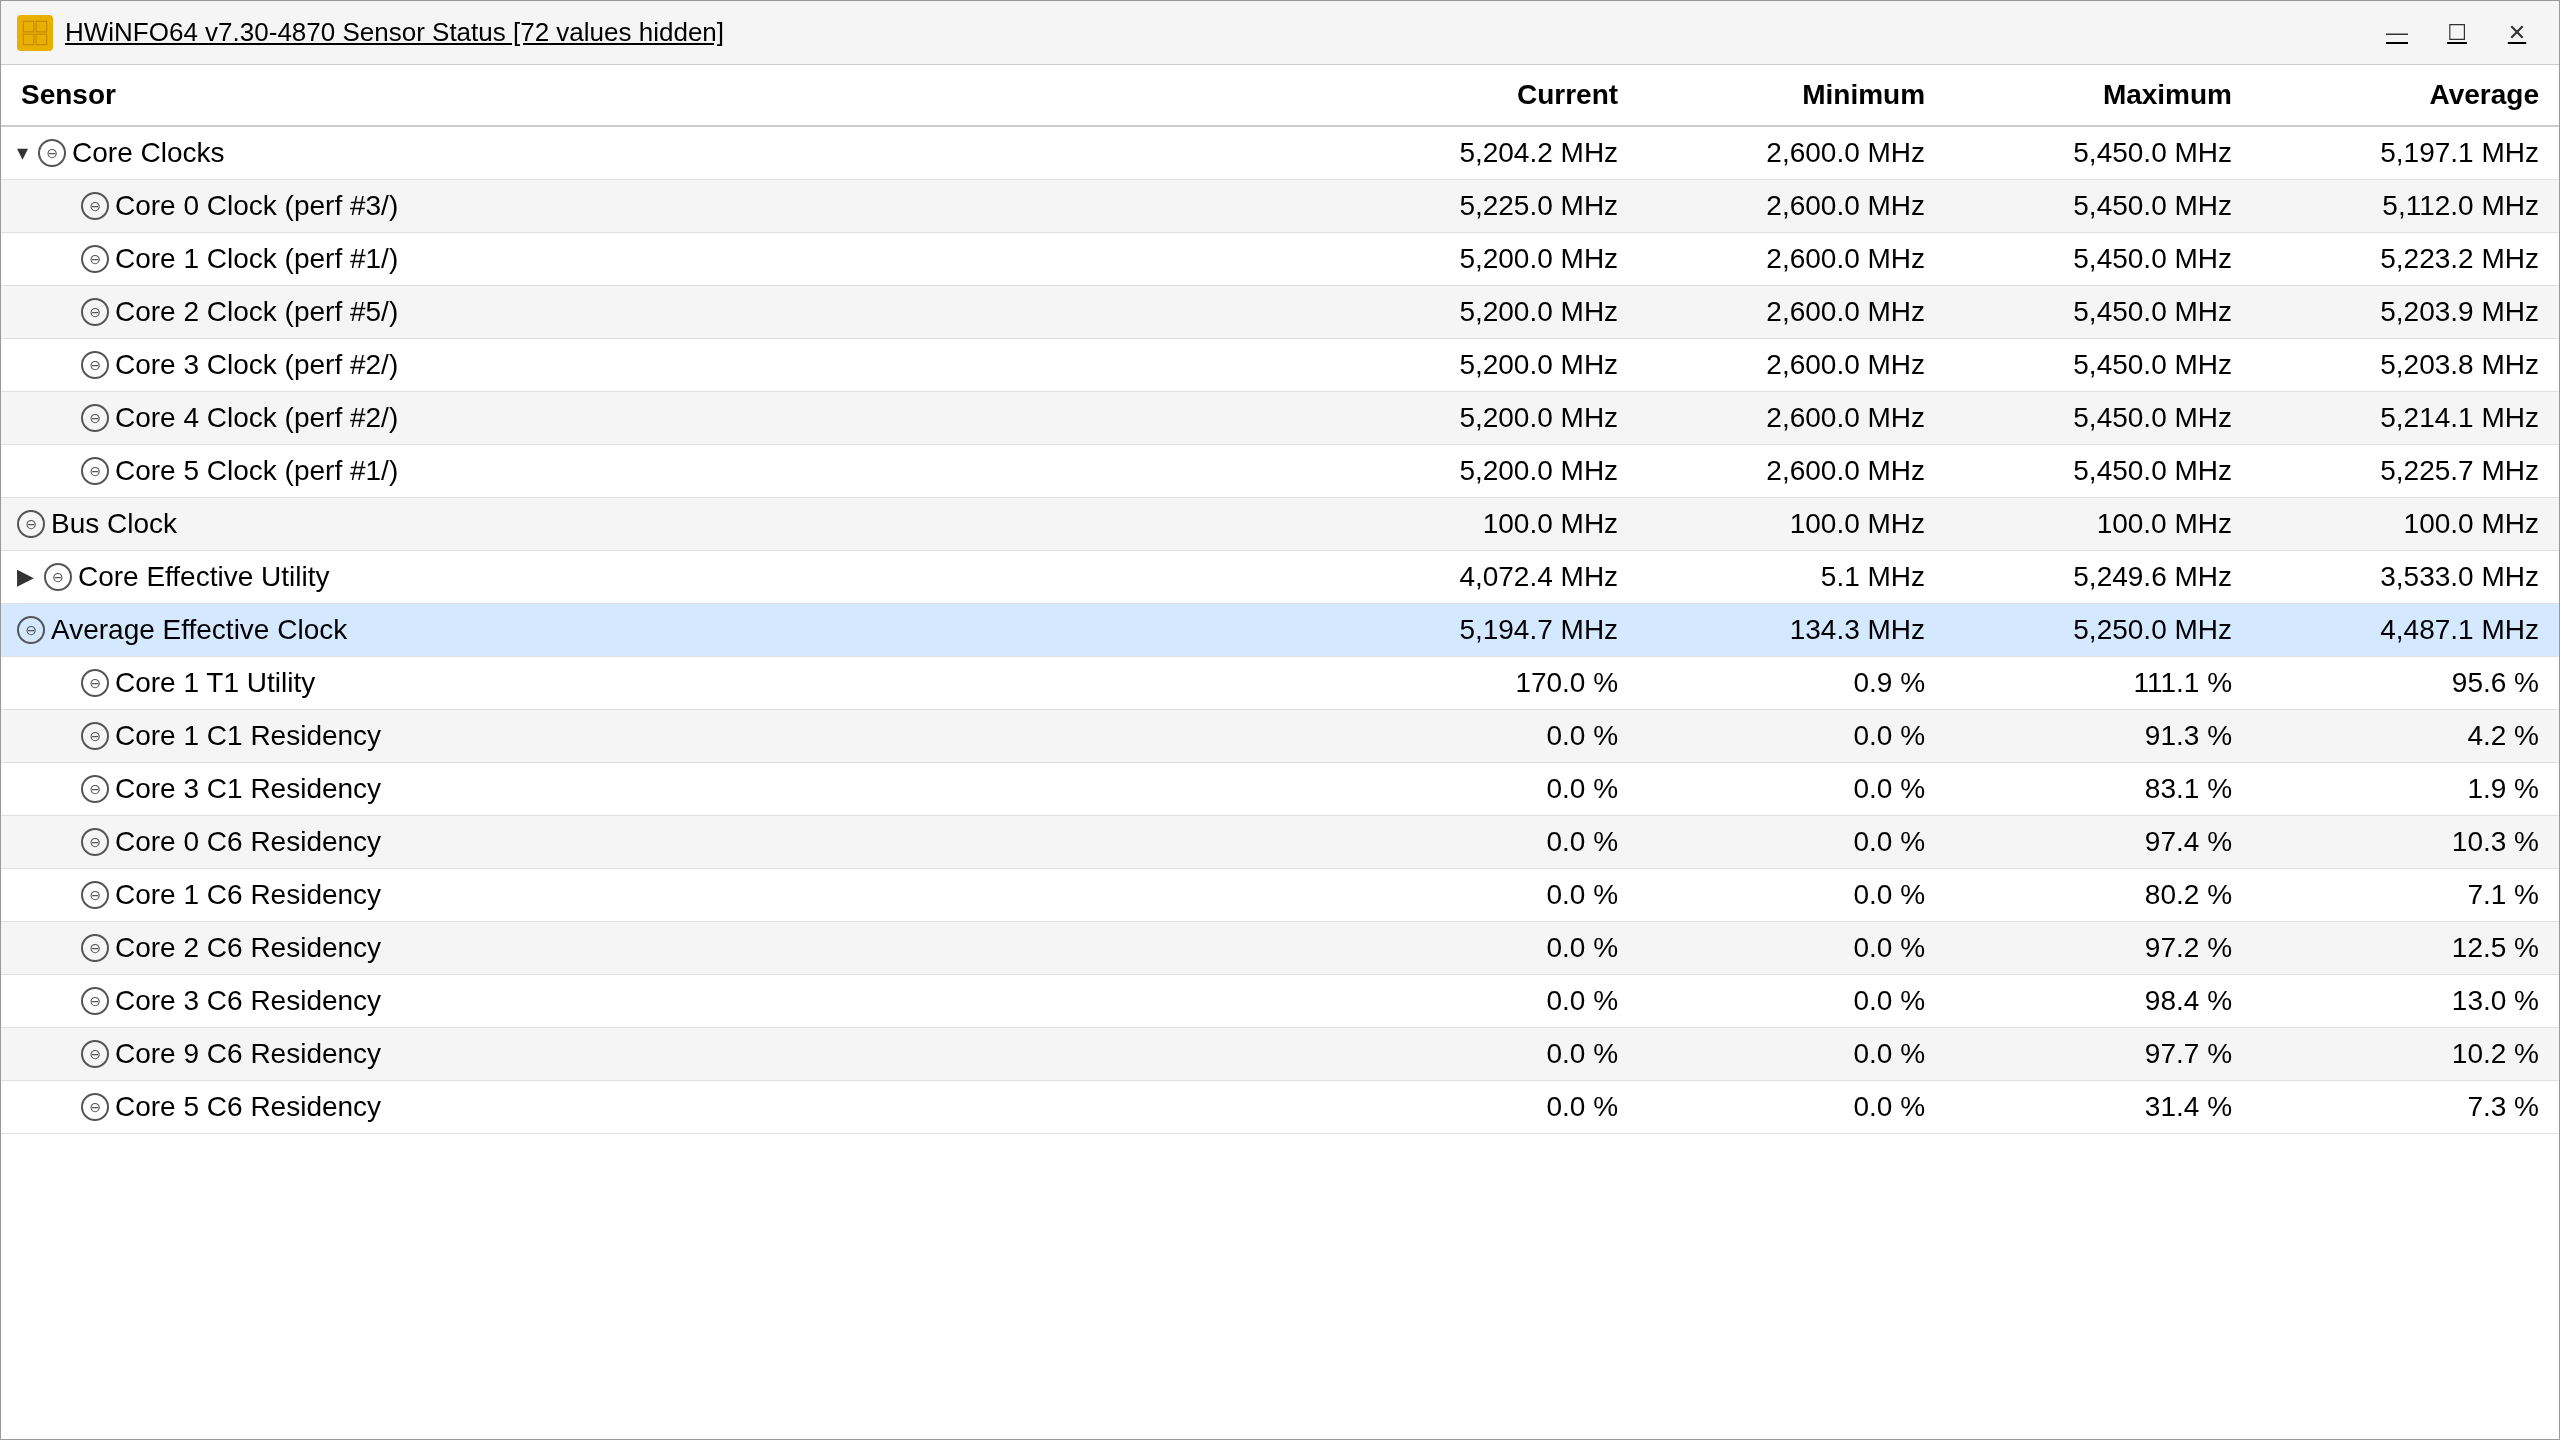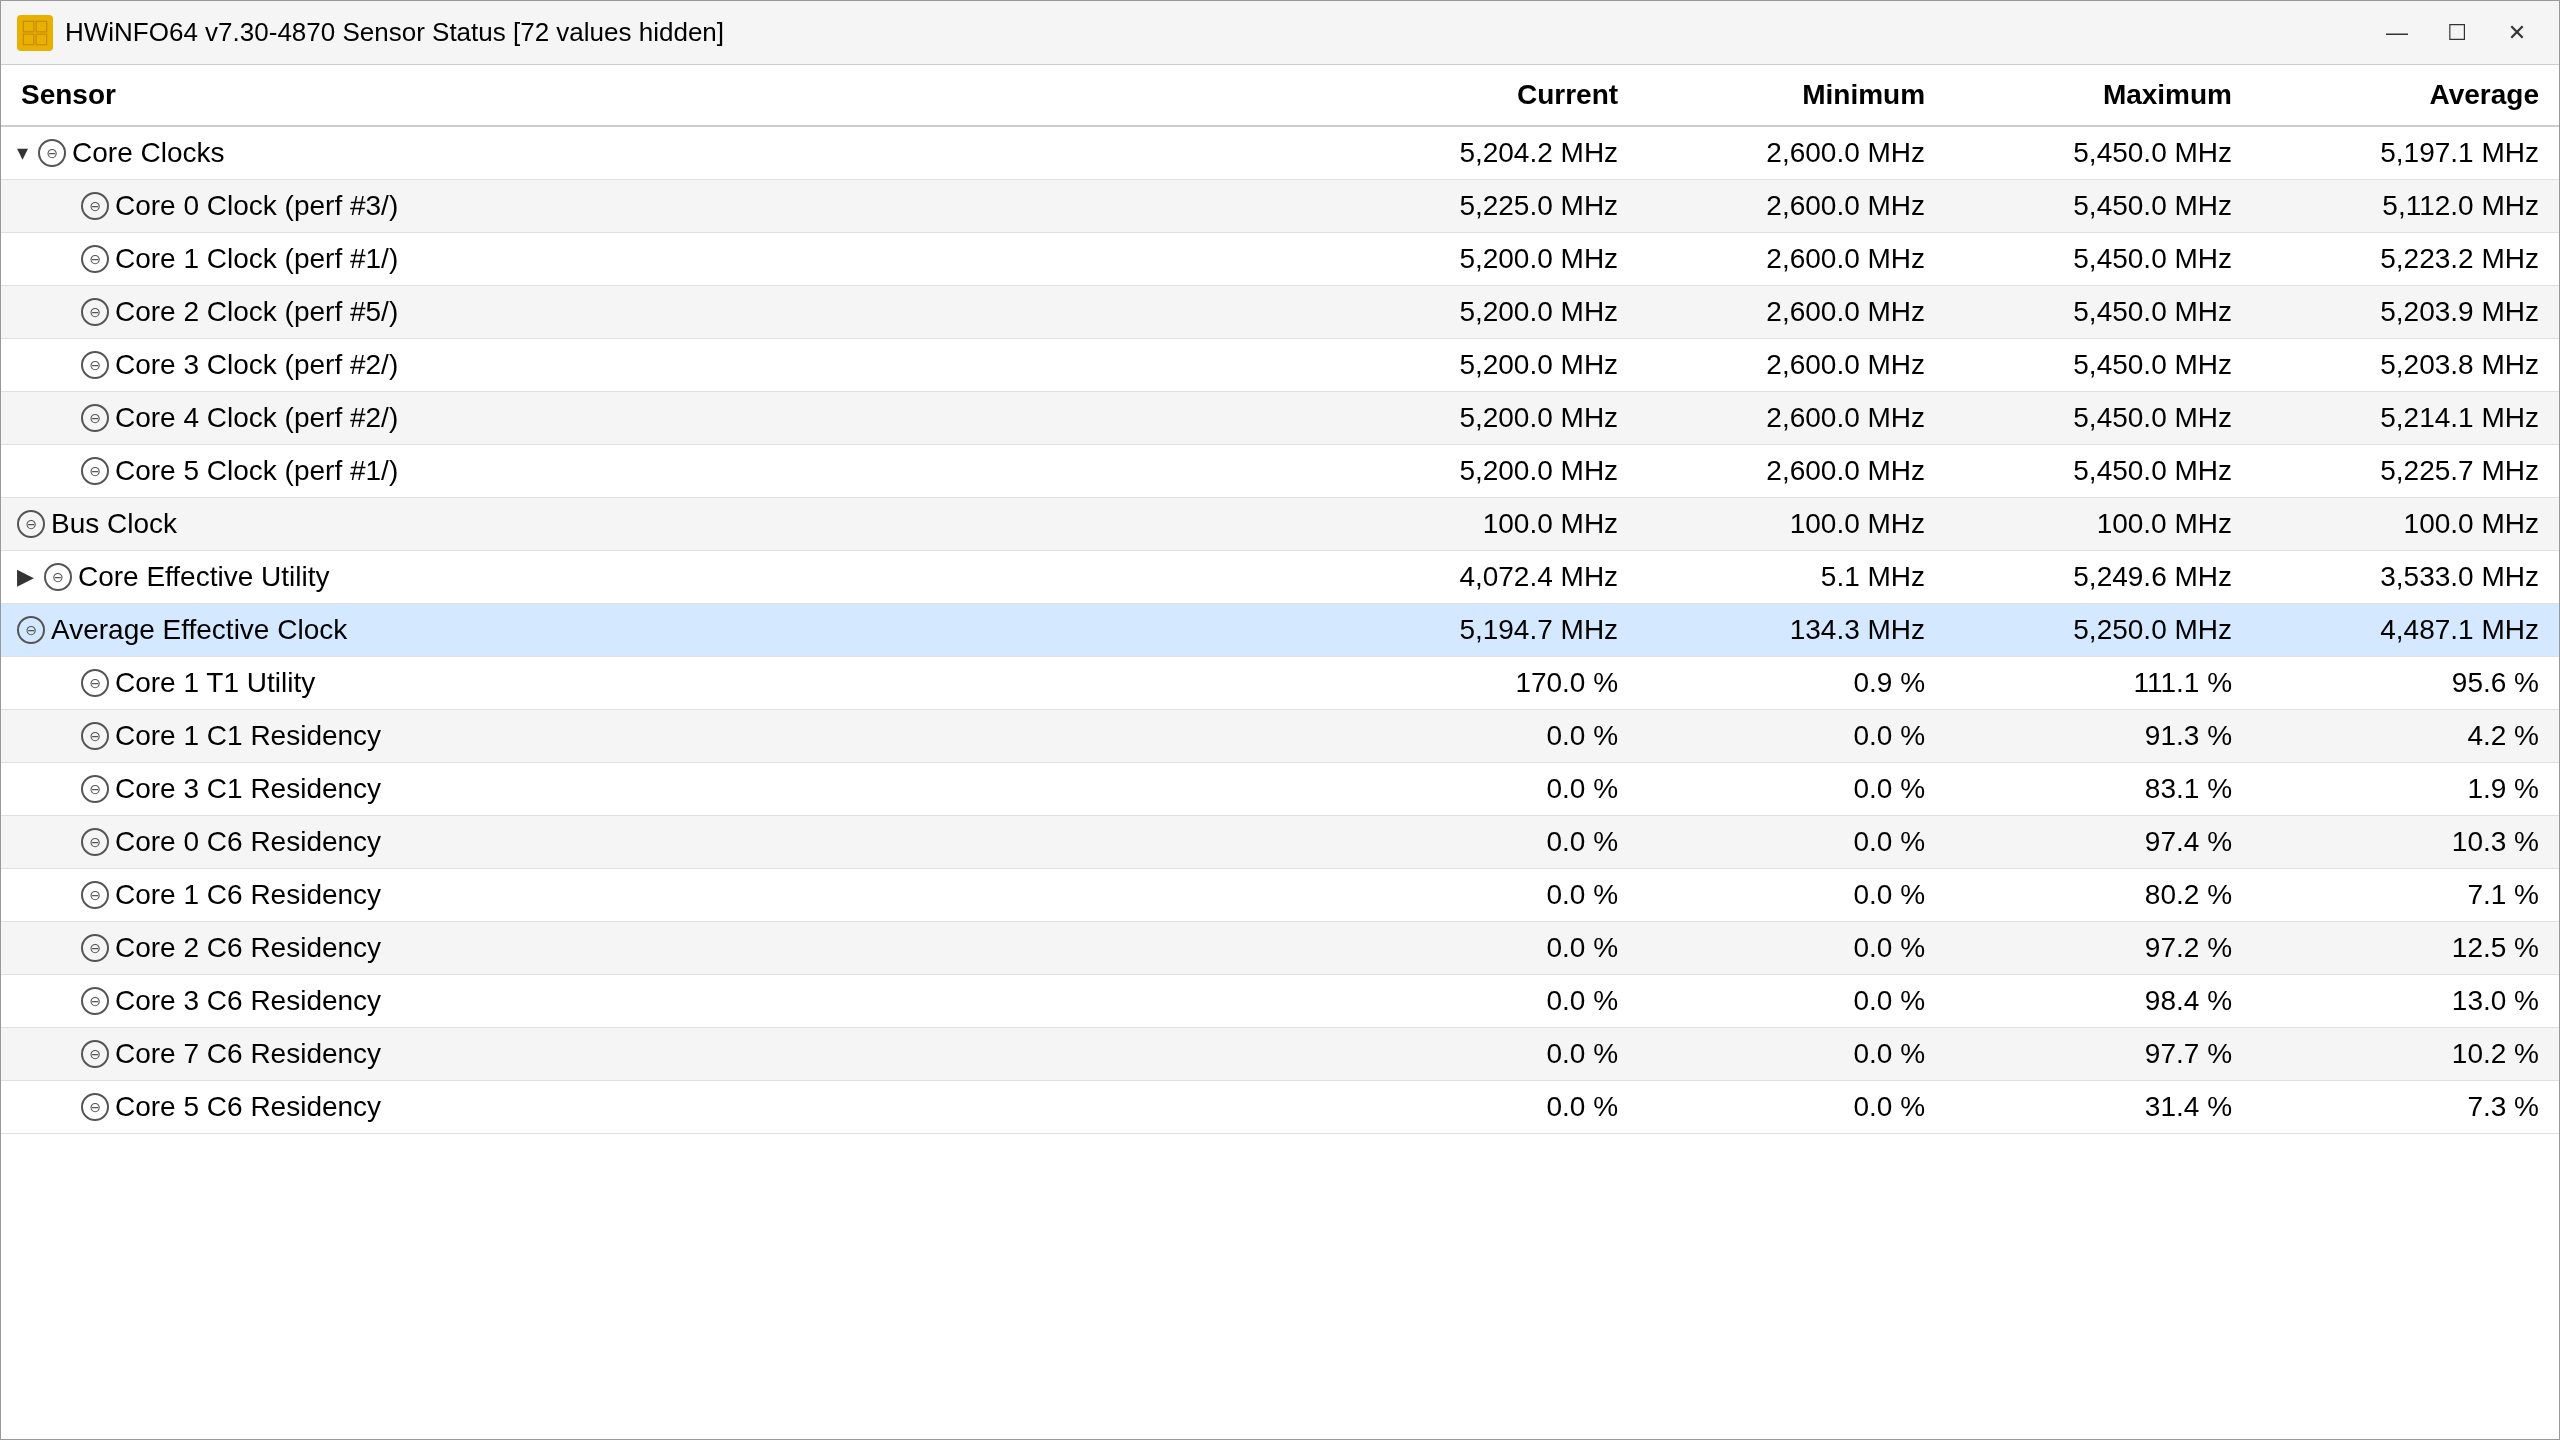--- a/index.html
+++ b/index.html
@@ -28,20 +28,21 @@
 
     .titlebar {
       background: #f5f5f5;
       border-bottom: 1px solid #ccc;
       display: flex;
       align-items: center;
       justify-content: space-between;
       padding: 0 16px;
       height: 64px;
       flex-shrink: 0;
+      text-decoration: underline;
     }
 
     .titlebar-left {
       display: flex;
       align-items: center;
       gap: 12px;
     }
 
     .titlebar-icon {
       width: 36px;
@@ -400,21 +401,21 @@
             </td>
             <td>0.0 %</td>
             <td>0.0 %</td>
             <td>98.4 %</td>
             <td>13.0 %</td>
           </tr>
           <tr style="background: rgb(245, 245, 245);">
             <td style="padding-left: 80px;">
               <div class="row-label">
                 <span class="circle-icon">⊖</span>
-                <span>Core 7 C6 Residency</span>
+                <span>Core 9 C6 Residency</span>
               </div>
             </td>
             <td>0.0 %</td>
             <td>0.0 %</td>
             <td>97.7 %</td>
             <td>10.2 %</td>
           </tr>
           <tr style="background: rgb(255, 255, 255);">
             <td style="padding-left: 80px;">
               <div class="row-label">

